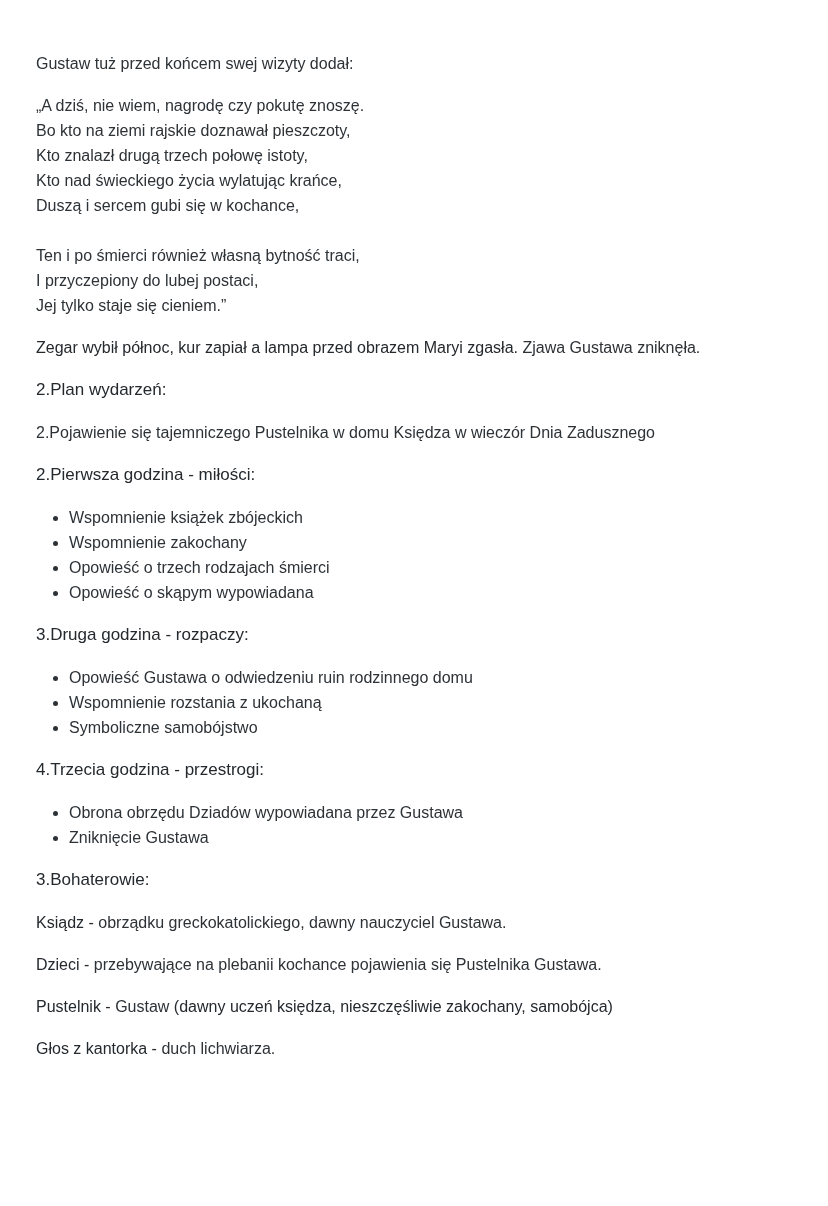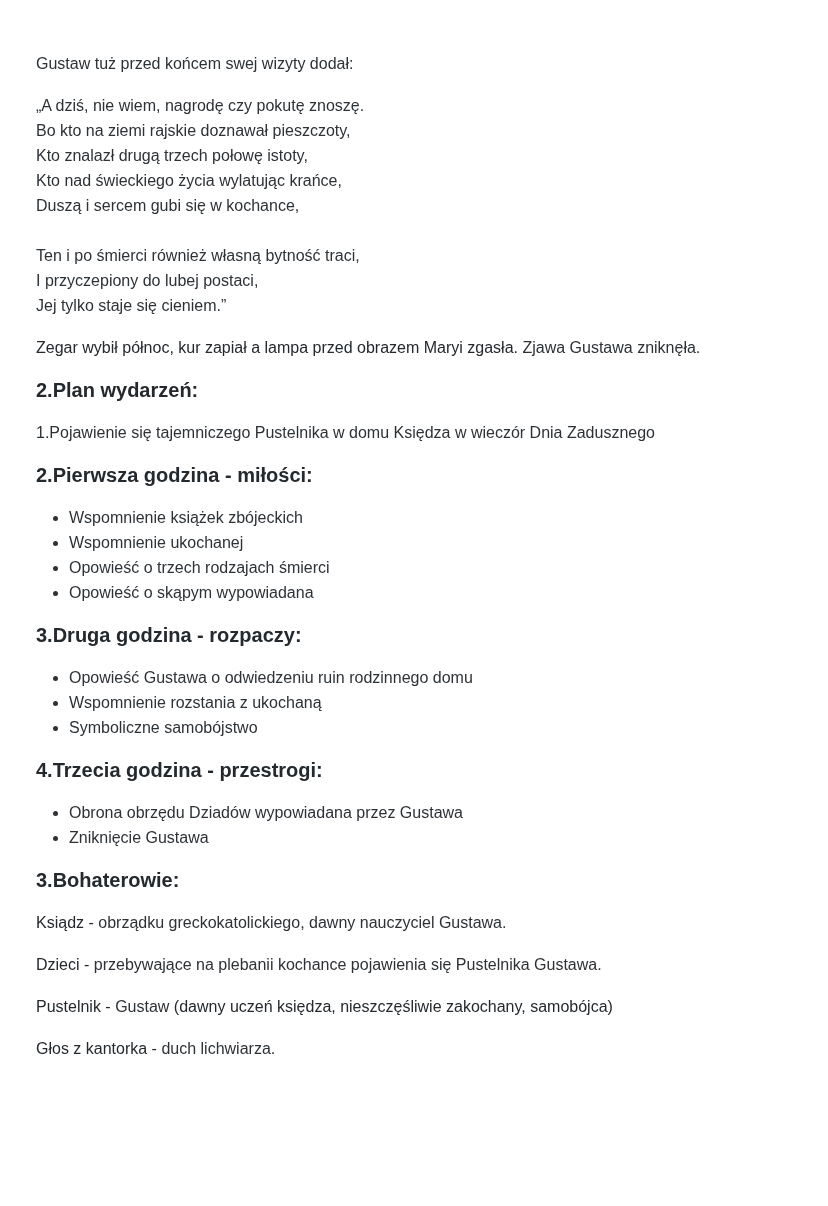--- a/index.html
+++ b/index.html
@@ -20,22 +20,22 @@
     color: #2d3237;
     overflow: hidden;
   }
   .page p {
     margin: 0 0 17px 0;
   }
   .poem {
     margin: 0 0 17px 0;
   }
   .heading {
-    font-size: 20px;
-    font-weight: 700;
+    font-size: 17px;
+    font-weight: 400;
     color: #24292e;
     line-height: 26px;
     margin: 0 0 17px 0;
   }
   strong {
     font-weight: 400;
     color: #24292e;
   }
   ul.bullets {
     margin: 0 0 17px 0;
@@ -65,26 +65,26 @@
     <span>Jej tylko staje się cieniem.”</span>
   </p>
 
   <p>
     <strong>Zegar wybił północ, kur zapiał a lampa przed obrazem Maryi zgasła.</strong>
     <span>Zjawa Gustawa zniknęła.</span>
   </p>
 
   <p class="heading">2.Plan wydarzeń:</p>
 
-  <p>1.Pojawienie się tajemniczego Pustelnika w domu Księdza w wieczór Dnia Zadusznego</p>
+  <p>2.Pojawienie się tajemniczego Pustelnika w domu Księdza w wieczór Dnia Zadusznego</p>
 
   <p class="heading">2.Pierwsza godzina - miłości:</p>
   <ul class="bullets">
     <li>Wspomnienie książek zbójeckich</li>
-    <li>Wspomnienie ukochanej</li>
+    <li>Wspomnienie zakochany</li>
     <li>Opowieść o trzech rodzajach śmierci</li>
     <li>Opowieść o skąpym wypowiadana</li>
   </ul>
 
   <p class="heading">3.Druga godzina - rozpaczy:</p>
   <ul class="bullets">
     <li>Opowieść Gustawa o odwiedzeniu ruin rodzinnego domu</li>
     <li>Wspomnienie rozstania z ukochaną</li>
     <li>Symboliczne samobójstwo</li>
   </ul>

